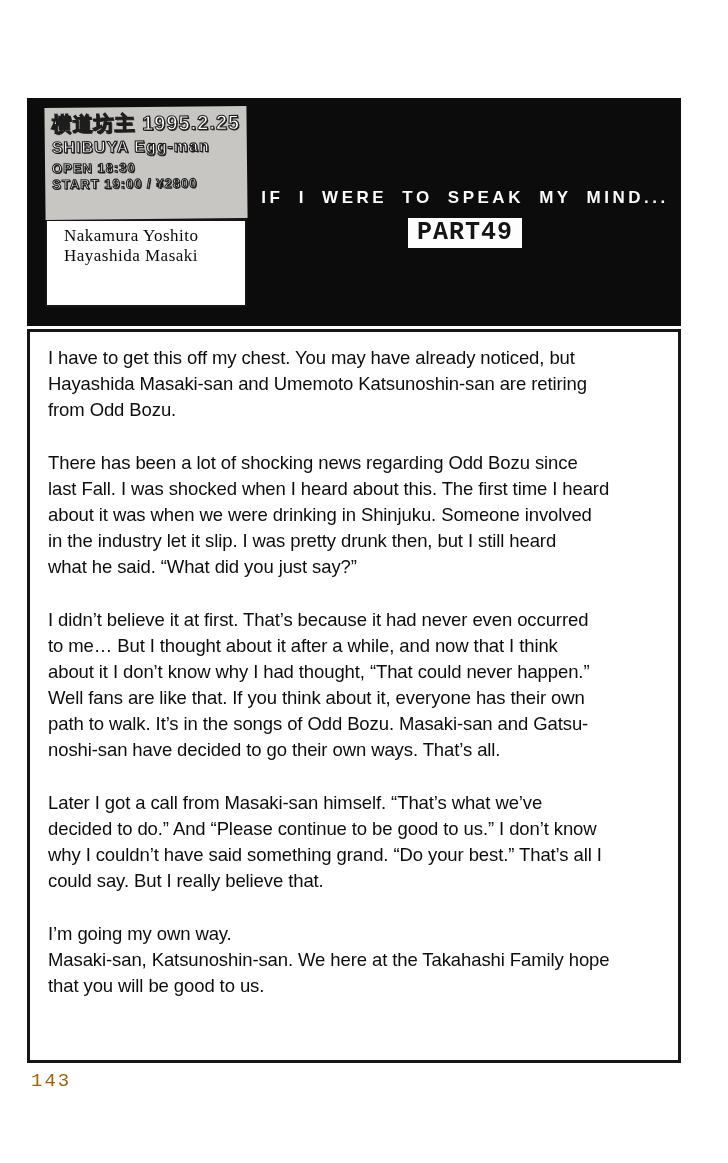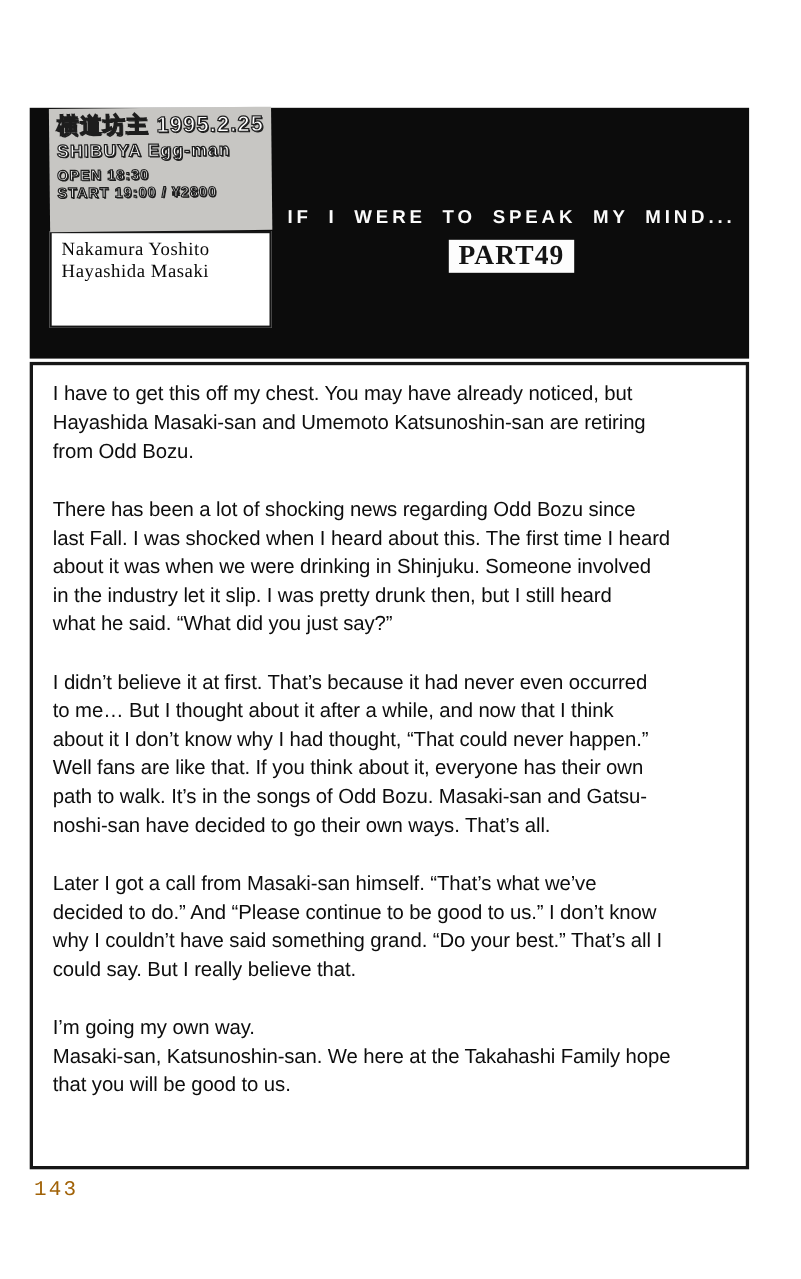--- a/index.html
+++ b/index.html
@@ -16,21 +16,21 @@
   .header {
     position: absolute;
     left: 27px; top: 98px;
     width: 654px; height: 228px;
     background: #0c0c0c;
   }
 
   
   .flyer {
     position: absolute;
-    left: 18px; top: 0;
+    left: 18px; top: 9px;
     width: 202px;
   }
   .flyer-top {
     background: #c7c6c3;
     height: 112px;
     padding: 5px 6px 0 7px;
     box-sizing: border-box;
     transform: rotate(-0.6deg);
   }
   .outline-text {
@@ -52,20 +52,21 @@
     padding: 5px 4px 6px 9px;
     min-height: 73px;
   }
   .flyer-name {
     font-family: "Liberation Serif", serif;
     font-size: 17px;
     line-height: 20px;
     color: #090909;
     letter-spacing: 0.5px;
     white-space: nowrap;
+    margin-left: 8px;
   }
 
   
   .title-block {
     position: absolute;
     left: 228px; right: 6px; top: 0; bottom: 0;
     display: flex;
     flex-direction: column;
     align-items: center;
     justify-content: center;
@@ -76,21 +77,21 @@
     color: #fbfbfb;
     font-weight: 700;
     font-size: 17px;
     letter-spacing: 3.5px;
     word-spacing: 7px;
     white-space: nowrap;
   }
   .part-badge {
     background: #fdfdfd;
     color: #141414;
-    font-family: Liberation Serif, serif;
+    font-family: Liberation Mono, monospace;
     font-weight: 700;
     font-size: 25px;
     line-height: 27px;
     letter-spacing: 1px;
     padding: 1px 9px 2px 9px;
   }
 
   
   .body-box {
     position: absolute;

